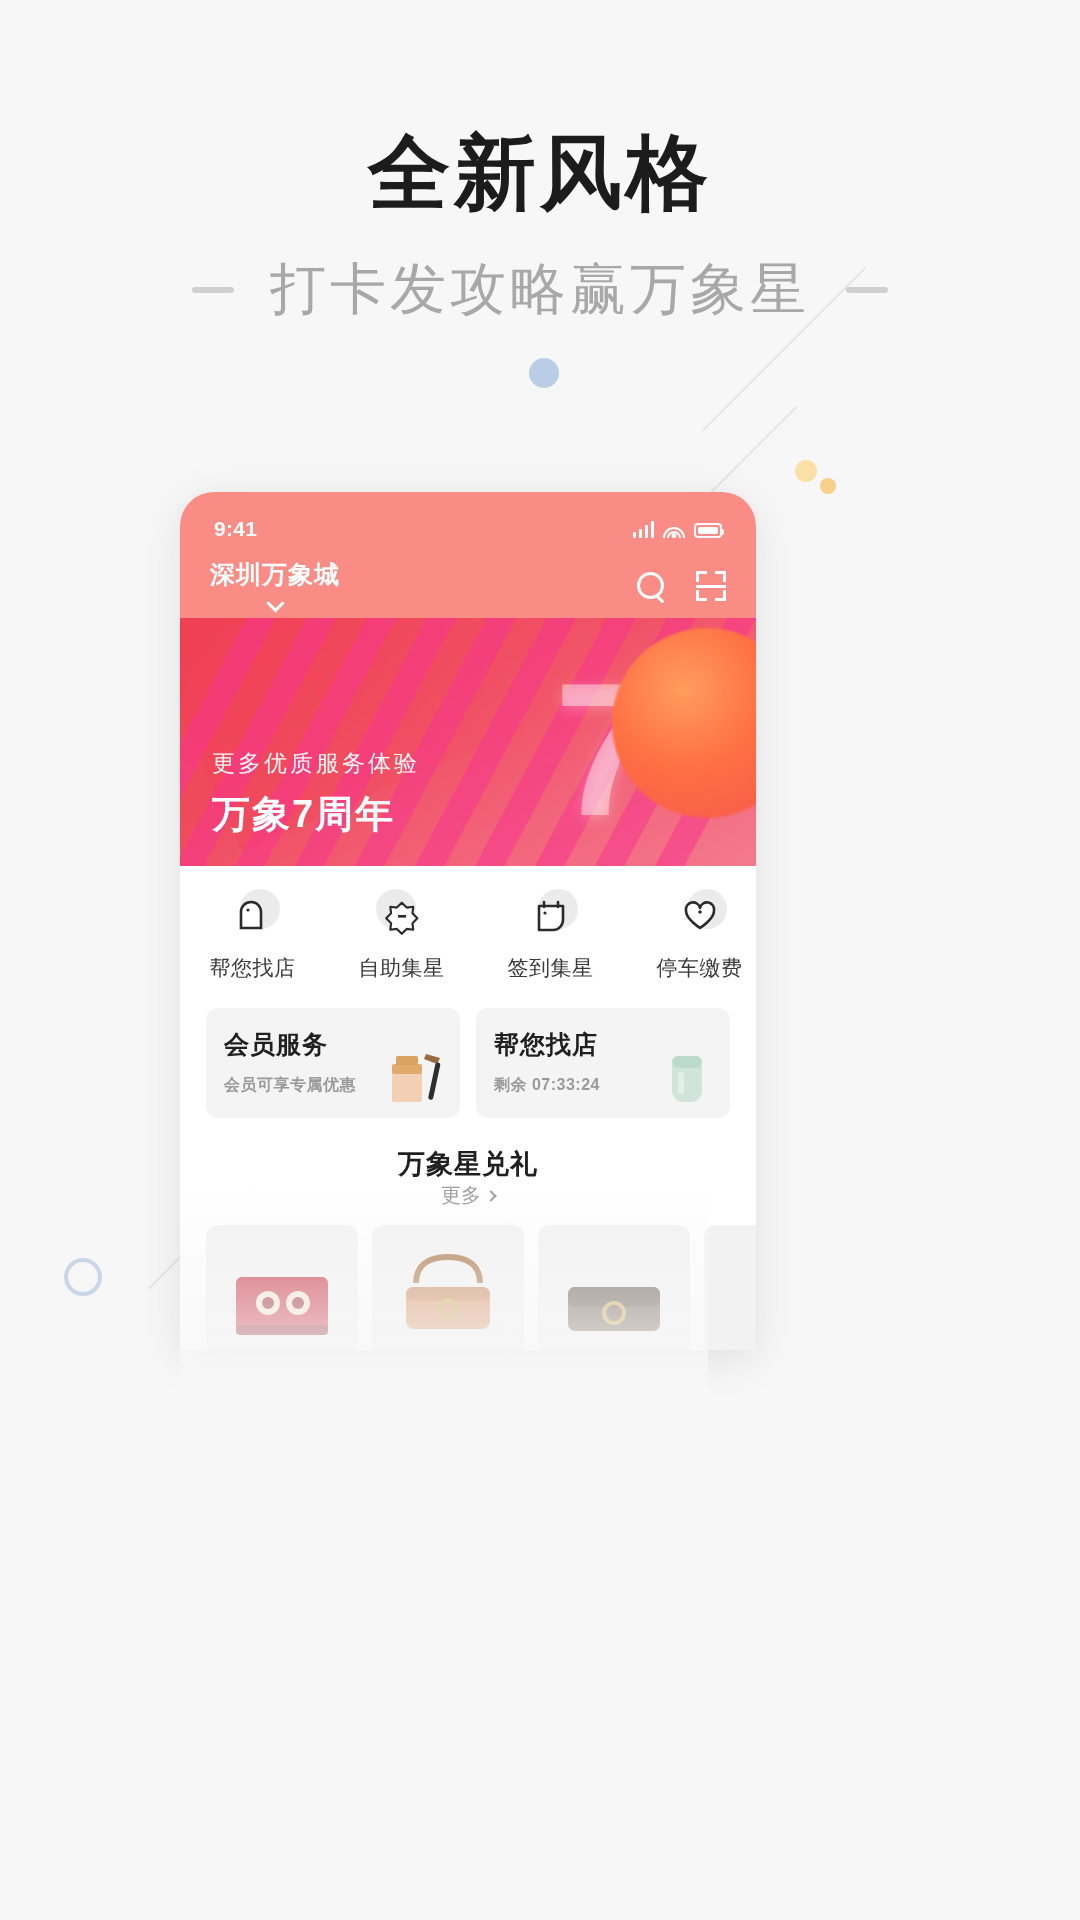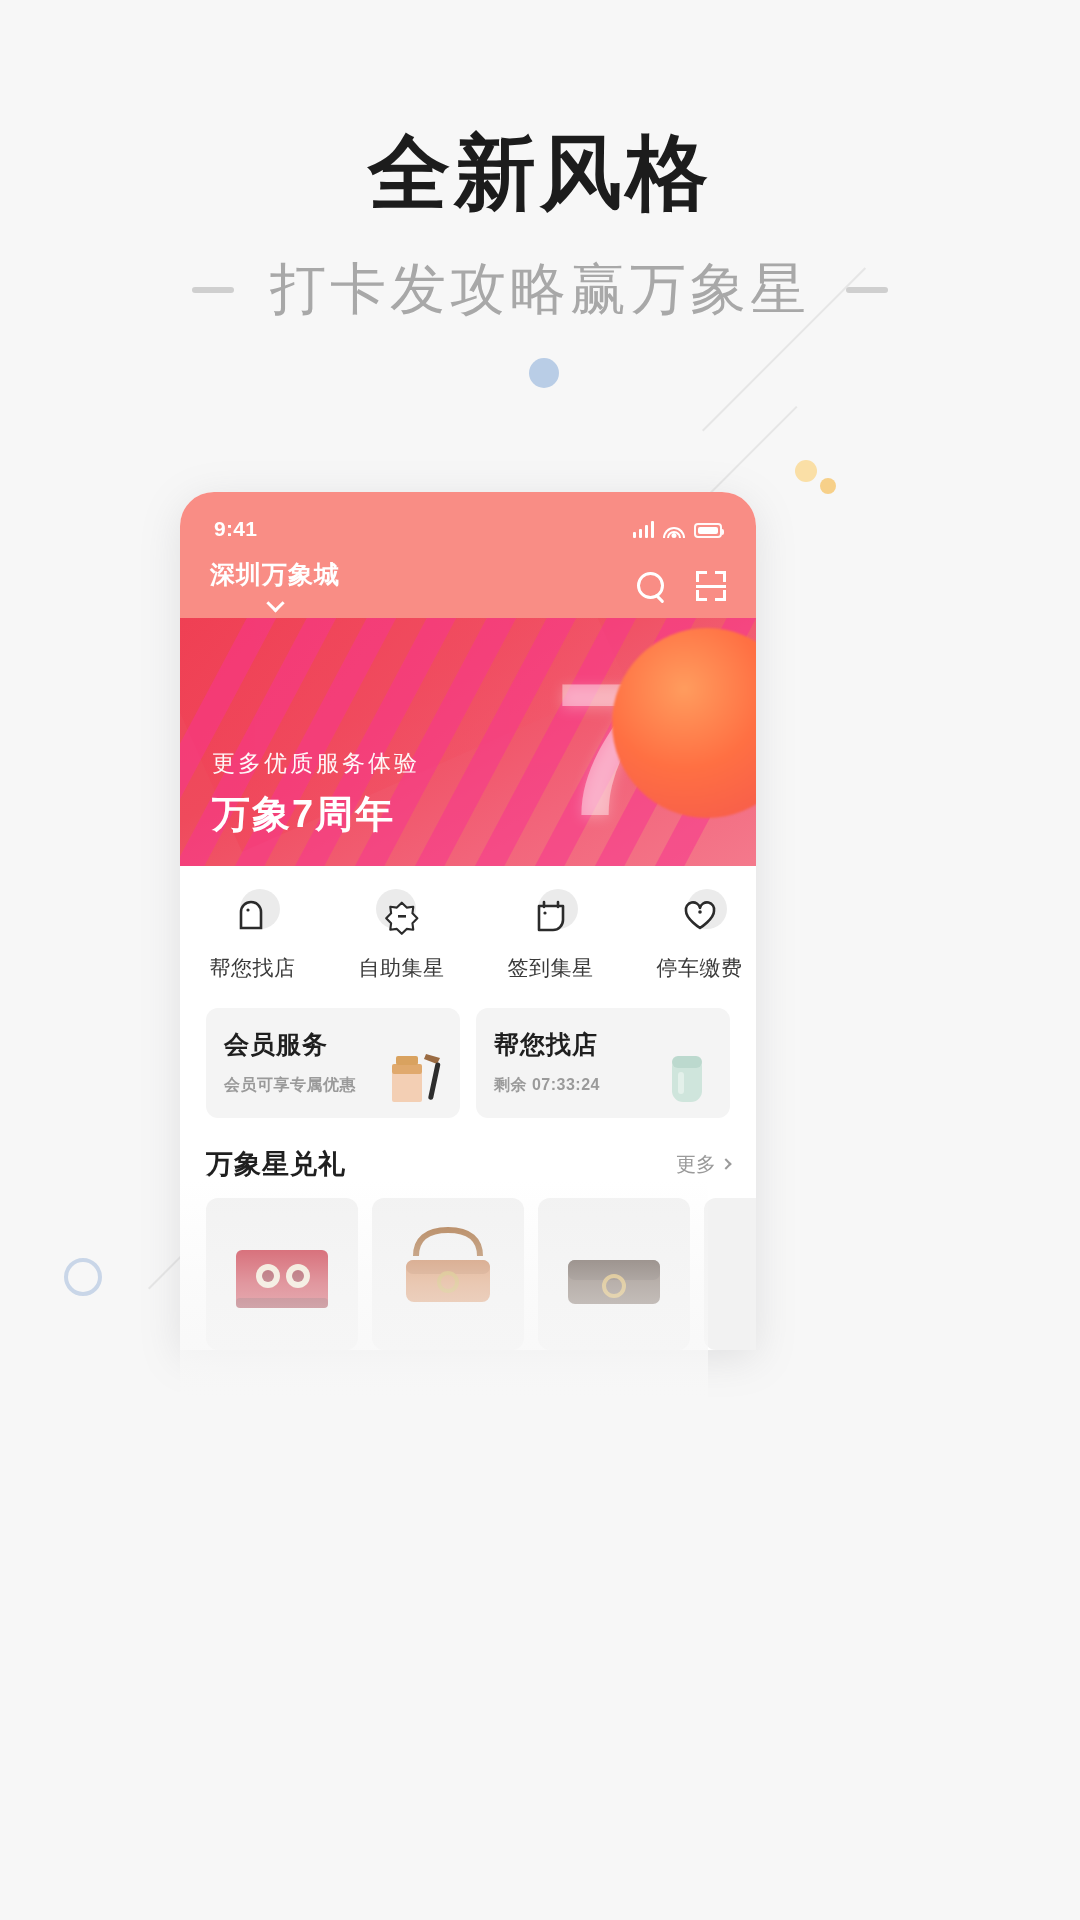--- a/index.html
+++ b/index.html
@@ -140,21 +140,21 @@
     flex:1; height:110px; background:#f4f4f4; border-radius:12px;
     padding:20px 18px; position:relative; overflow:hidden;
   }
   .promo-t { font-size:25px; font-weight:bold; color:#1f1f1f; letter-spacing:1px; }
   .promo-s { font-size:16px; color:#9a9a9a; margin-top:14px; letter-spacing:.5px;font-weight:bold; }
   .promo-img { position:absolute; right:12px; bottom:10px; width:62px; height:66px; }
 
   
   .gift-head {
     display:flex; align-items:center; justify-content:space-between;
-    padding:28px 26px 16px 26px; background:#fff;
+    padding:28px 26px 16px 26px; background:#fff;flex-direction:column;
   }
   .gift-title { font-size:27px; font-weight:bold; color:#1f1f1f; letter-spacing:1px; }
   .gift-more { font-size:20px; color:#9a9a9a; display:flex; align-items:center; gap:6px;text-align:right; }
   .gift-more .c { width:8px; height:8px; border-right:2px solid #9a9a9a; border-bottom:2px solid #9a9a9a; transform:rotate(-45deg); }
   .gift-row { display:flex; gap:14px; padding:0 26px; background:#fff; }
   .gift-card { width:152px; flex:none; }
   .gift-thumb { width:152px; height:152px; background:#f2f2f2; border-radius:12px; position:relative; overflow:hidden; }
 </style>
 </head>
 <body>

